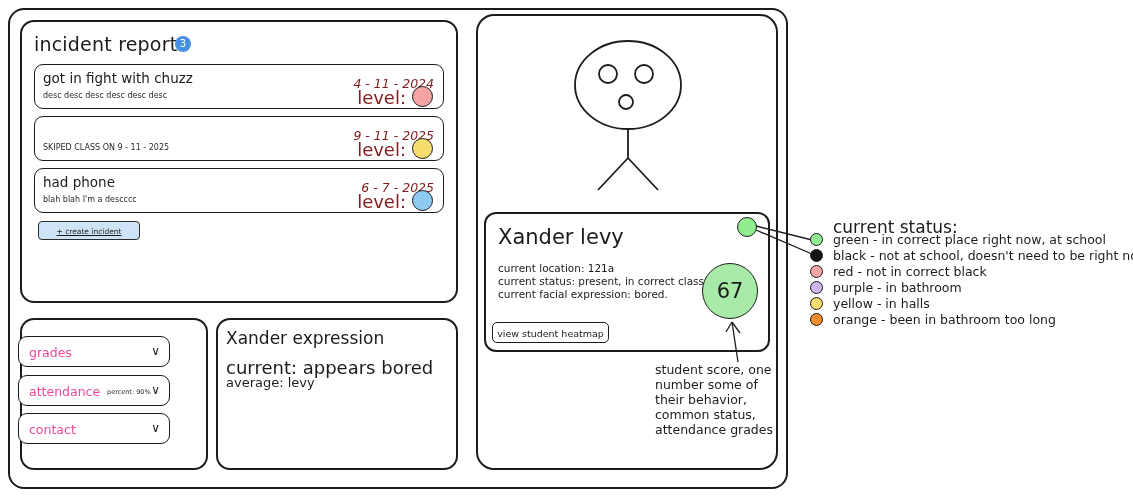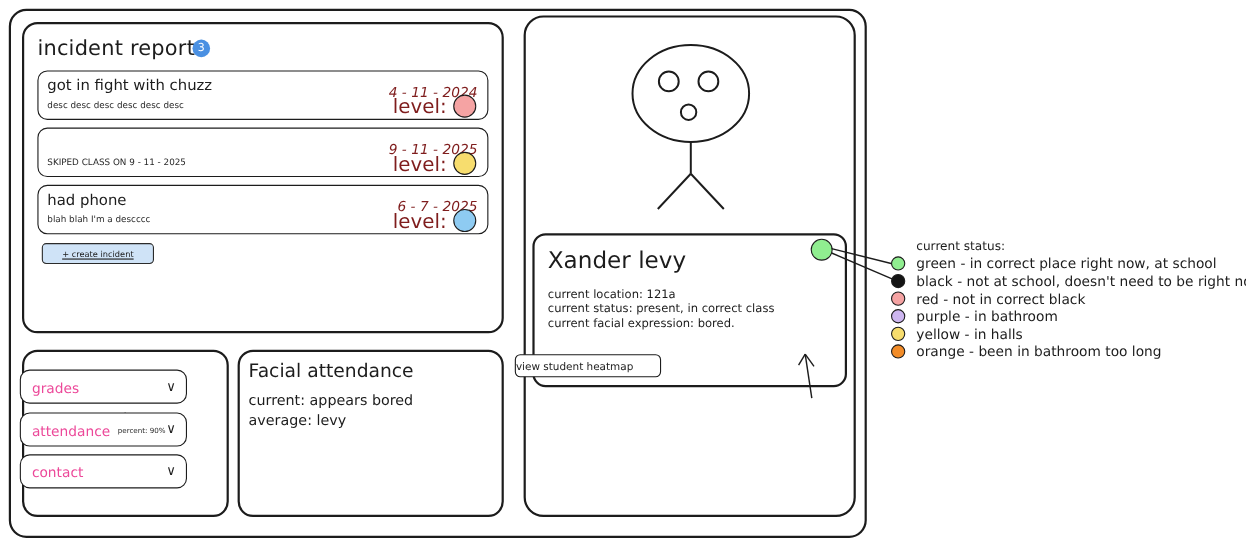--- a/index.html
+++ b/index.html
@@ -162,21 +162,21 @@
   }
   #facial-title {
     position: absolute;
     left: 226px; top: 328px;
     font-size: 17px;
     color: #1c1c1c;
   }
   #facial-current {
     position: absolute;
     left: 226px; top: 357px;
-    font-size: 13px;
+    font-size: 18px;
     color: #1c1c1c;
   }
   #facial-average {
     position: absolute;
     left: 226px; top: 375px;
     font-size: 13px;
     color: #1c1c1c;
   }
 
   
@@ -207,28 +207,28 @@
     left: 498px;
     font-size: 10.5px;
     color: #1c1c1c;
   }
   #detail-0 { top: 262px; }
   #detail-1 { top: 275px; }
   #detail-2 { top: 288px; }
 
   #heatmap-btn {
     position: absolute;
-    left: 468px; top: 322px;
-    width: 133px; height: 21px;
+    left: 492px; top: 322px;
+    width: 117px; height: 21px;
     border: 1.3px solid #1c1c1c;
     border-radius: 5px;
     font-size: 9.5px;
     color: #1c1c1c;
     line-height: 21px;
-    text-align: left;
+    text-align: center;
     box-sizing: border-box;
     background: #fff;
     cursor: pointer;
   }
 
   #status-dot {
     position: absolute;
     left: 737px; top: 217px;
     width: 20px; height: 20px;
     border-radius: 50%;
@@ -248,21 +248,21 @@
     font-size: 21px;
     color: #1c1c1c;
     line-height: 54px;
     text-align: center;
   }
 
   
   #legend-title {
     position: absolute;
     left: 833px; top: 217px;
-    font-size: 11px;
+    font-size: 17px;
     color: #1c1c1c;
   }
   .legend-row {
     position: absolute;
     left: 810px;
     height: 14px;
   }
   .legend-dot {
     position: absolute;
     left: 0; top: 1px;
@@ -340,21 +340,21 @@
     <div class="dropdown-sub" style="left:88px;">percent: 90%</div>
     <div class="dropdown-caret">∨</div>
   </div>
 
   <div class="dropdown" style="top:413px;">
     <div class="dropdown-label">contact</div>
     <div class="dropdown-caret">∨</div>
   </div>
 
   <div class="sketchbox" id="facial-panel"></div>
-  <div id="facial-title">Facial attendance</div>
+  <div id="facial-title">Xander expression</div>
   <div id="facial-current">current: appears bored</div>
   <div id="facial-average">average: levy</div>
 
   <div class="sketchbox" id="student-panel"></div>
 
   <svg id="avatar-svg" width="180" height="165" viewBox="0 0 180 165">
     <ellipse cx="88" cy="47" rx="53" ry="44" fill="none" stroke="#1c1c1c" stroke-width="1.8"></ellipse>
     <circle cx="68" cy="36" r="9" fill="none" stroke="#1c1c1c" stroke-width="1.8"></circle>
     <circle cx="104" cy="36" r="9" fill="none" stroke="#1c1c1c" stroke-width="1.8"></circle>
     <circle cx="86" cy="64" r="7" fill="none" stroke="#1c1c1c" stroke-width="1.8"></circle>
@@ -364,20 +364,21 @@
   </svg>
 
   <div class="sketchbox" id="student-card"></div>
   <div id="student-name">Xander levy</div>
   <div class="student-detail" id="detail-0">current location: 121a</div>
   <div class="student-detail" id="detail-1">current status: present, in correct class</div>
   <div class="student-detail" id="detail-2">current facial expression: bored.</div>
   <div id="heatmap-btn">view student heatmap</div>
 
   <div id="status-dot"></div>
+  <div id="score-circle">67</div>
 
   <svg class="anno-line" style="left:750px; top:218px;" width="70" height="40">
     <line x1="6" y1="8" x2="62" y2="22" stroke="#1c1c1c" stroke-width="1.3"></line>
     <line x1="6" y1="12" x2="62" y2="36" stroke="#1c1c1c" stroke-width="1.3"></line>
   </svg>
 
   <svg class="anno-line" style="left:715px; top:318px;" width="50" height="48">
     <line x1="23" y1="44" x2="17" y2="4" stroke="#1c1c1c" stroke-width="1.3"></line>
     <line x1="17" y1="4" x2="11" y2="14" stroke="#1c1c1c" stroke-width="1.3"></line>
     <line x1="17" y1="4" x2="25" y2="15" stroke="#1c1c1c" stroke-width="1.3"></line>
@@ -403,14 +404,15 @@
   </div>
   <div class="legend-row" style="top:296px;">
     <span class="legend-dot" style="background:#f7dd6e;"></span>
     <span class="legend-text">yellow - in halls</span>
   </div>
   <div class="legend-row" style="top:312px;">
     <span class="legend-dot" style="background:#f28c28;"></span>
     <span class="legend-text">orange - been in bathroom too long</span>
   </div>
 
+  <div id="score-annotation">student score, one number some of their behavior, common status, attendance grades</div>
 
 </div>
 
 </body></html>

